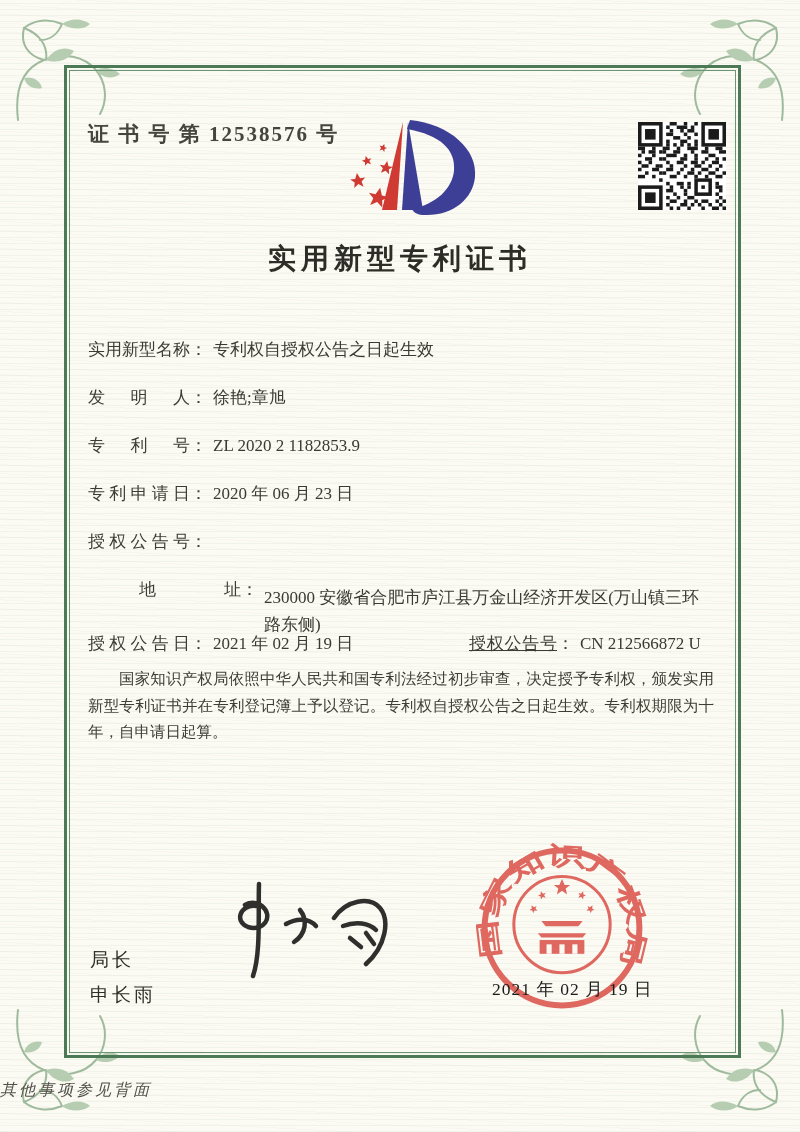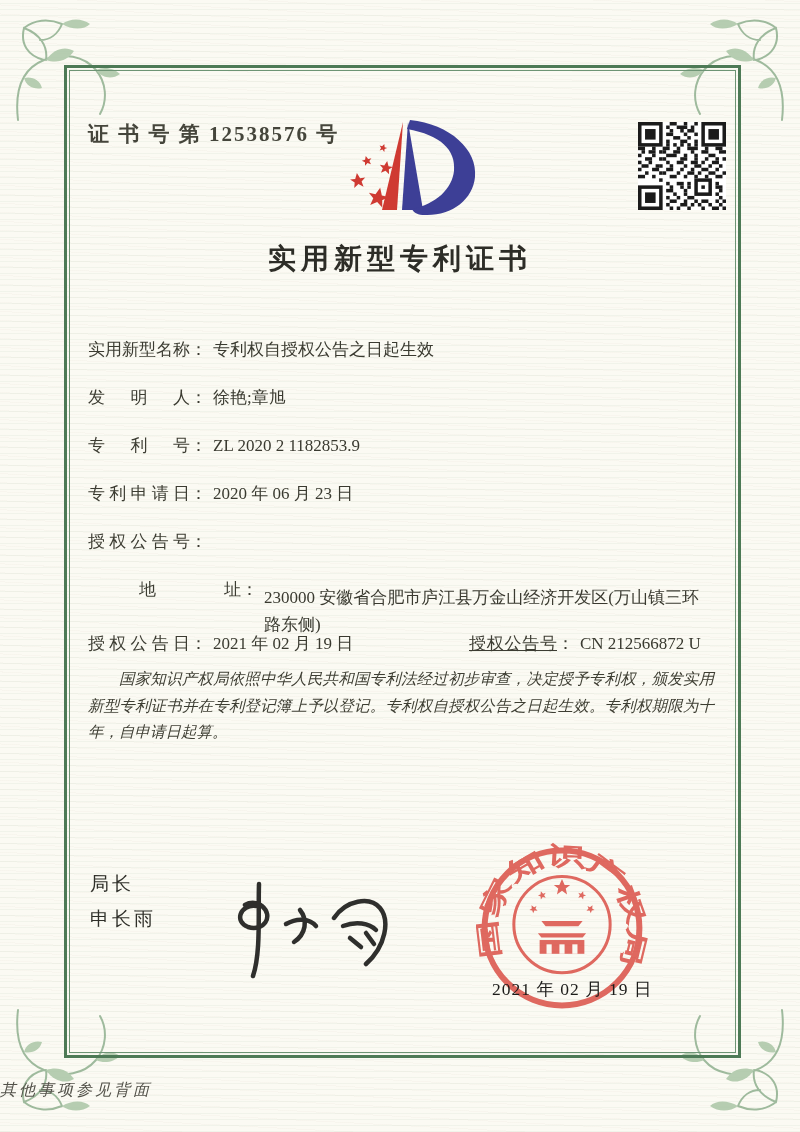--- a/index.html
+++ b/index.html
@@ -43,26 +43,26 @@
   .flabel2{
     display:inline-block;width:88px;flex:0 0 88px;margin-left:56px;
     text-align:justify;text-align-last:justify;color:#3c3c32;text-decoration:underline;
   }
   .fcolon{flex:0 0 auto;color:#3c3c32;}
   .fvalue{margin-left:6px;white-space:pre-wrap;color:#3a3a30;}
   .frow.addr .fvalue{width:448px;line-height:27px;margin-top:8px;}
   .fvalue.vdate{flex:0 0 200px;}
   .paras{
     position:absolute;left:88px;top:666px;width:626px;
-    font-size:15.5px;line-height:26.5px;font-style:italic;color:#3e3e33;
+    font-size:15.5px;line-height:26.5px;color:#3e3e33;
     text-align:justify;
   }
   .paras p{margin:0;text-indent:2em;}
   .signoff{
-    position:absolute;left:90px;top:866px;
+    position:absolute;left:90px;top:942px;
     font-family:Liberation Serif, serif;
     font-size:19px;line-height:35px;letter-spacing:3px;color:#2f2f29;
   }
   .signature{position:absolute;left:212px;top:872px;}
   .seal{position:absolute;left:476px;top:842px;opacity:.92;}
   .seal-date{
     position:absolute;left:492px;top:977px;
     font-size:17.5px;letter-spacing:1px;color:#1c1c1a;white-space:pre;z-index:5;
   }
   .page-num{

